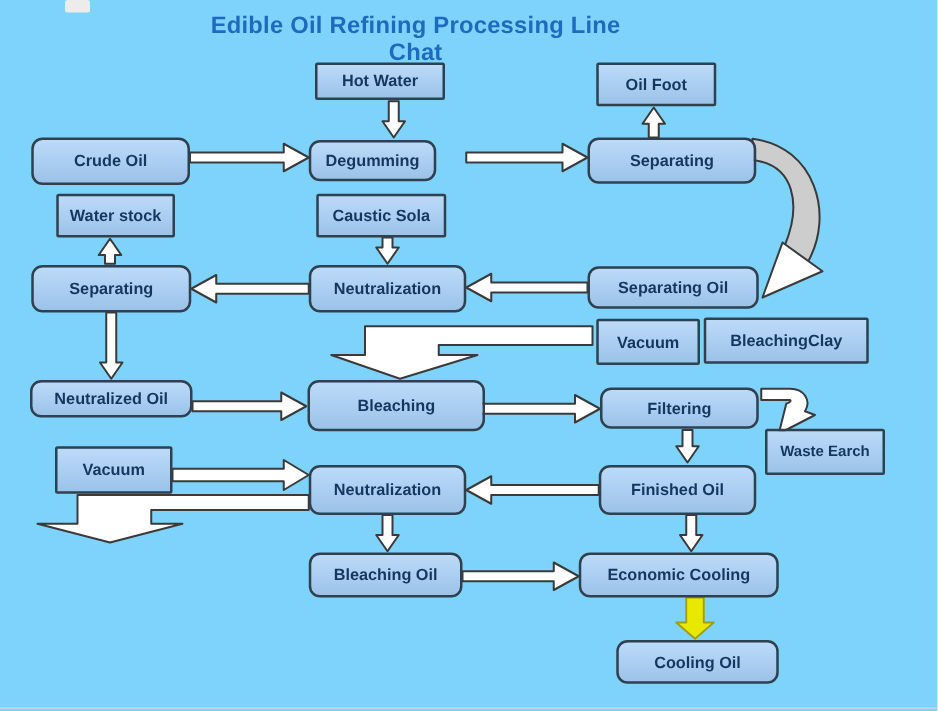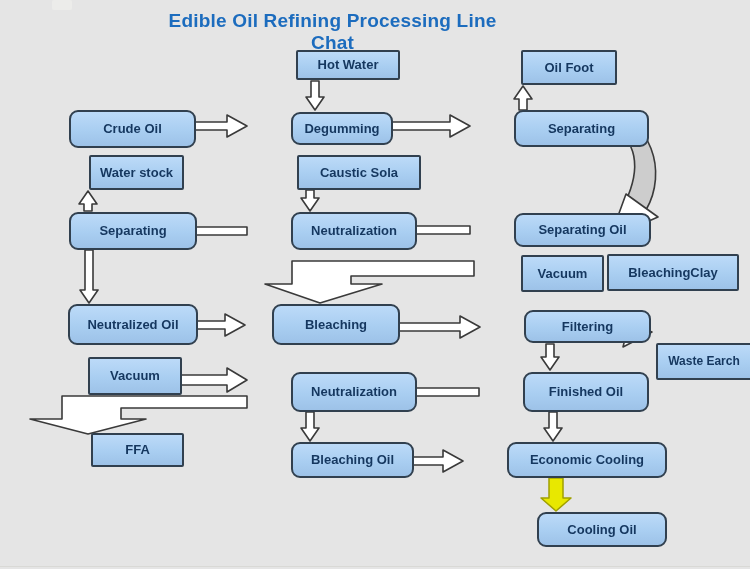--- a/index.html
+++ b/index.html
@@ -7,34 +7,34 @@
     --box-border:#31404f;
     --box-text:#15375f;
     --title:#1c6cbe;
     --arrow-fill:#ffffff;
     --arrow-stroke:#3a3a3a;
     --curve-arrow-fill:#cdcdcd;
     --highlight-arrow:#e8e800;
   }
   html,body{margin:0;padding:0;background:#ffffff;}
   .stage{
-    position:relative;width:750px;height:569px;background:#e5e5e5;overflow:hidden;
+    position:relative;width:750px;height:569px;background:#7dd3fc;overflow:hidden;
     font-family:"Liberation Sans", sans-serif;
   }
   .title{
     position:absolute;left:150px;top:10px;width:365px;text-align:center;
     font-size:19px;font-weight:bold;color:var(--title);letter-spacing:0.2px;
   }
   .node{
     position:absolute;display:flex;align-items:center;justify-content:center;
     background:linear-gradient(180deg,#bcdaf8 0%,var(--box-fill) 55%,#9dc2e8 100%);
     border:2px solid var(--box-border);
     border-radius:9px;
     color:var(--box-text);font-size:13px;font-weight:bold;
-    box-sizing:border-box;text-align:center;line-height:1.05;margin-left:44px;
+    box-sizing:border-box;text-align:center;line-height:1.05;
   }
   .node.io{border-radius:2px;}
   svg.arrows{position:absolute;left:0;top:0;z-index:1;}
   .node{z-index:2;}
   .arrow{fill:var(--arrow-fill);stroke:var(--arrow-stroke);stroke-width:1.6;stroke-linejoin:round;}
   .curve{fill:var(--curve-arrow-fill);stroke:var(--arrow-stroke);stroke-width:1.6;stroke-linejoin:round;}
   .yellow{fill:var(--highlight-arrow);stroke:#a0a000;stroke-width:1.5;stroke-linejoin:round;}
   .artifact{position:absolute;left:52px;top:0;width:20px;height:10px;background:#ececea;border-radius:2px;}
   .bottom-line{position:absolute;left:0;top:566px;width:750px;height:1px;background:#d9d9d6;}
 </style>
@@ -72,35 +72,34 @@
     <polygon class="arrow" points="626,194 658,217 610,238"></polygon>
 
     <path class="arrow" d="M 609,311 L 632,311 C 644,311 649,321 644,329 L 652,332 L 623,347 L 629,323 C 632,322 633,321 632,320 L 609,320 Z"></path>
 
     <polygon class="yellow" points="549,478 549,498 541,498 556,511 571,498 563,498 563,478"></polygon>
   </svg>
 
   <div class="node io" style="left:252px;top:50px;width:104px;height:30px">Hot Water</div>
   <div class="node io" style="left:477px;top:50px;width:96px;height:35px">Oil Foot</div>
   <div class="node io" style="left:45px;top:155px;width:95px;height:35px">Water stock</div>
-  <div class="node io" style="left:253px;top:155px;width:124px;height:35px">Caustic Sola</div>
+  <div class="node io" style="left:253px;top:155px;width:104px;height:35px">Caustic Sola</div>
   <div class="node io" style="left:477px;top:255px;width:83px;height:37px">Vacuum</div>
   <div class="node io" style="left:563px;top:254px;width:132px;height:37px">BleachingClay</div>
   <div class="node io" style="left:612px;top:343px;width:96px;height:37px;font-size:12px">Waste Earch</div>
   <div class="node io" style="left:44px;top:357px;width:94px;height:38px">Vacuum</div>
-  <div class="node io" style="left:47px;top:433px;width:93px;height:34px">FFA</div>
 
   <div class="node" style="left:25px;top:110px;width:127px;height:38px">Crude Oil</div>
   <div class="node" style="left:247px;top:112px;width:102px;height:33px">Degumming</div>
   <div class="node" style="left:470px;top:110px;width:135px;height:37px">Separating</div>
   <div class="node" style="left:25px;top:212px;width:128px;height:38px">Separating</div>
   <div class="node" style="left:247px;top:212px;width:126px;height:38px">Neutralization</div>
   <div class="node" style="left:470px;top:213px;width:137px;height:34px">Separating Oil</div>
-  <div class="node" style="left:24px;top:304px;width:130px;height:41px">Neutralized Oil</div>
-  <div class="node" style="left:228px;top:304px;width:128px;height:41px">Bleaching</div>
+  <div class="node" style="left:24px;top:304px;width:130px;height:30px">Neutralized Oil</div>
+  <div class="node" style="left:246px;top:304px;width:142px;height:41px">Bleaching</div>
   <div class="node" style="left:480px;top:310px;width:127px;height:33px">Filtering</div>
   <div class="node" style="left:247px;top:372px;width:126px;height:40px">Neutralization</div>
   <div class="node" style="left:479px;top:372px;width:126px;height:40px">Finished Oil</div>
   <div class="node" style="left:247px;top:442px;width:123px;height:36px">Bleaching Oil</div>
   <div class="node" style="left:463px;top:442px;width:160px;height:36px">Economic Cooling</div>
   <div class="node" style="left:493px;top:512px;width:130px;height:35px">Cooling Oil</div>
 
   <div class="bottom-line"></div>
 </div>
 

